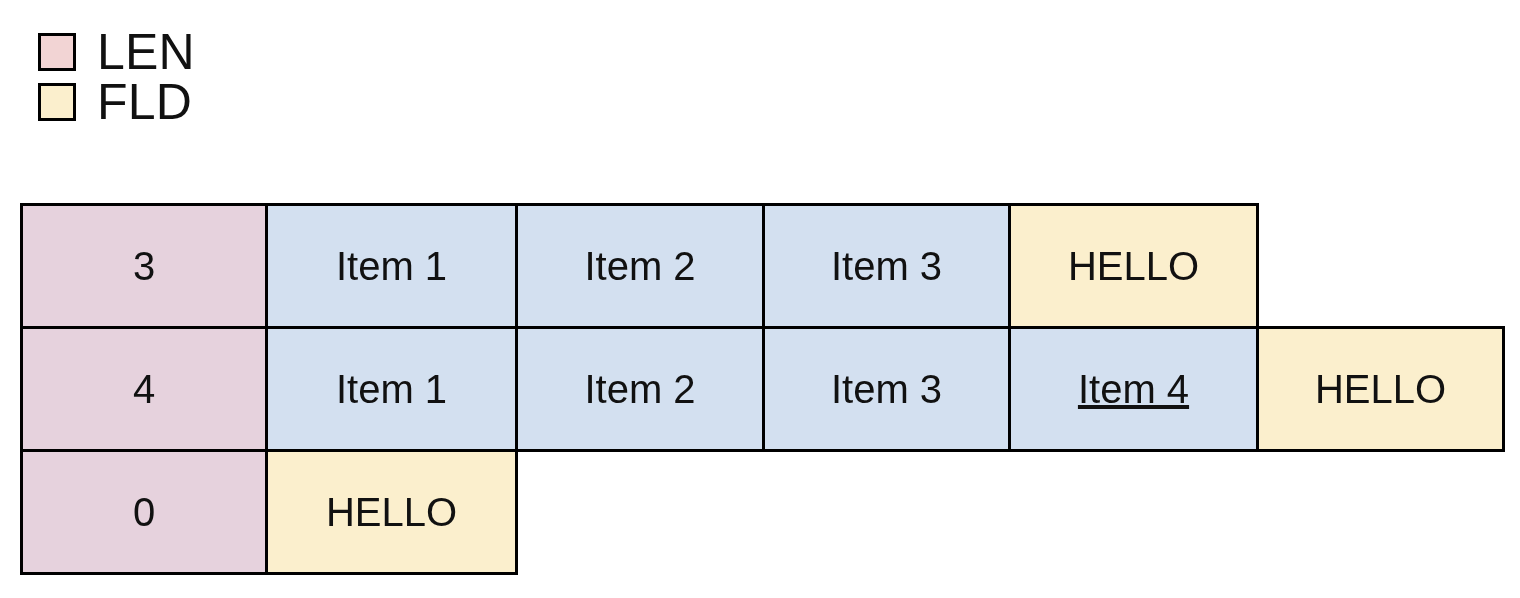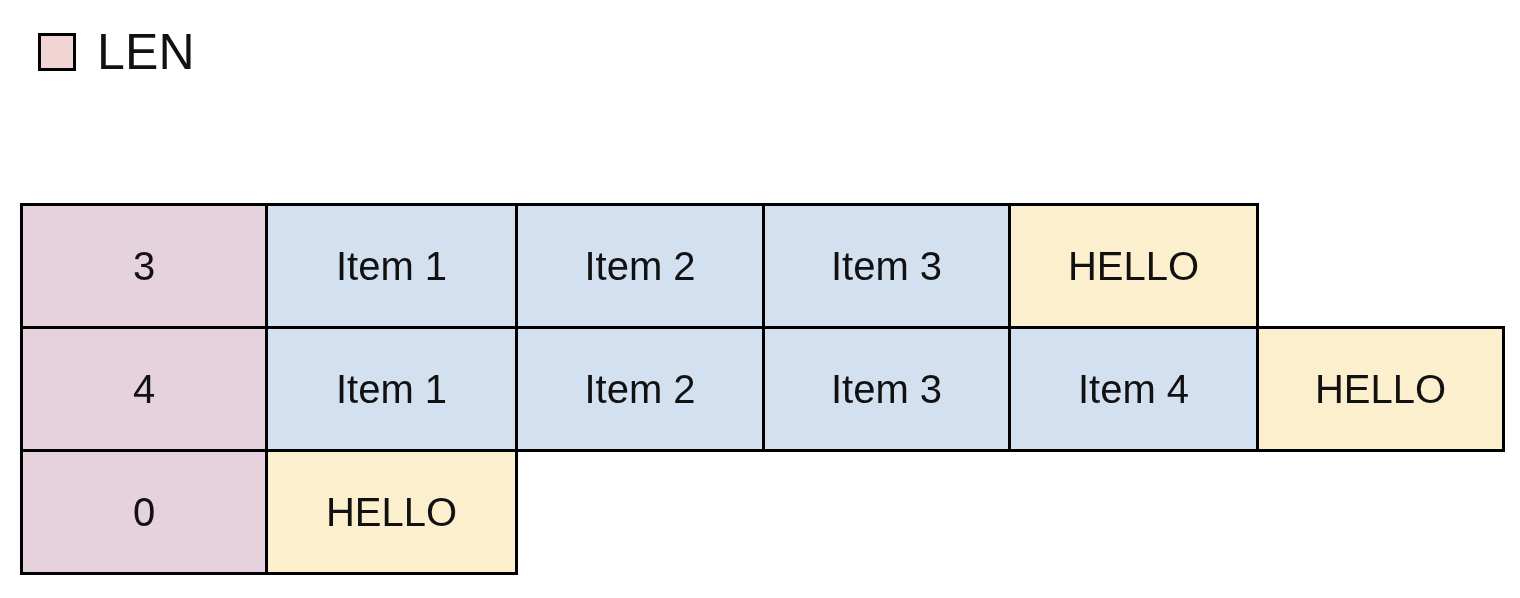--- a/index.html
+++ b/index.html
@@ -73,35 +73,39 @@
   .cell:first-child { margin-left: 0; }
 </style>
 </head>
 <body>
 
 <div id="legend">
     <div class="legend-row">
       <span class="legend-swatch" style="background: rgb(242, 212, 212);"></span>
       <span class="legend-label">LEN</span>
     </div>
+    <div class="legend-row">
+      <span class="legend-swatch" style="background: rgb(251, 239, 205);"></span>
+      <span class="legend-label">FLD</span>
+    </div>
   </div>
 
 <div id="table">
     <div class="row">
       <div class="cell" style="width: 248px; background: rgb(230, 210, 221);">3</div>
       <div class="cell" style="width: 253px; background: rgb(211, 224, 240);">Item 1</div>
       <div class="cell" style="width: 250px; background: rgb(211, 224, 240);">Item 2</div>
       <div class="cell" style="width: 249px; background: rgb(211, 224, 240);">Item 3</div>
       <div class="cell" style="width: 251px; background: rgb(251, 239, 205);">HELLO</div>
     </div>
     <div class="row">
       <div class="cell" style="width: 248px; background: rgb(230, 210, 221);">4</div>
       <div class="cell" style="width: 253px; background: rgb(211, 224, 240);">Item 1</div>
       <div class="cell" style="width: 250px; background: rgb(211, 224, 240);">Item 2</div>
       <div class="cell" style="width: 249px; background: rgb(211, 224, 240);">Item 3</div>
-      <div class="cell" style="width: 251px; background: rgb(211, 224, 240);">Item 4</div>
+      <div class="cell" style="width: 251px; background: rgb(211, 224, 240); text-decoration: underline;">Item 4</div>
       <div class="cell" style="width: 249px; background: rgb(251, 239, 205);">HELLO</div>
     </div>
     <div class="row">
       <div class="cell" style="width: 248px; background: rgb(230, 210, 221);">0</div>
       <div class="cell" style="width: 253px; background: rgb(251, 239, 205);">HELLO</div>
     </div>
   </div>
 
 </body></html>

